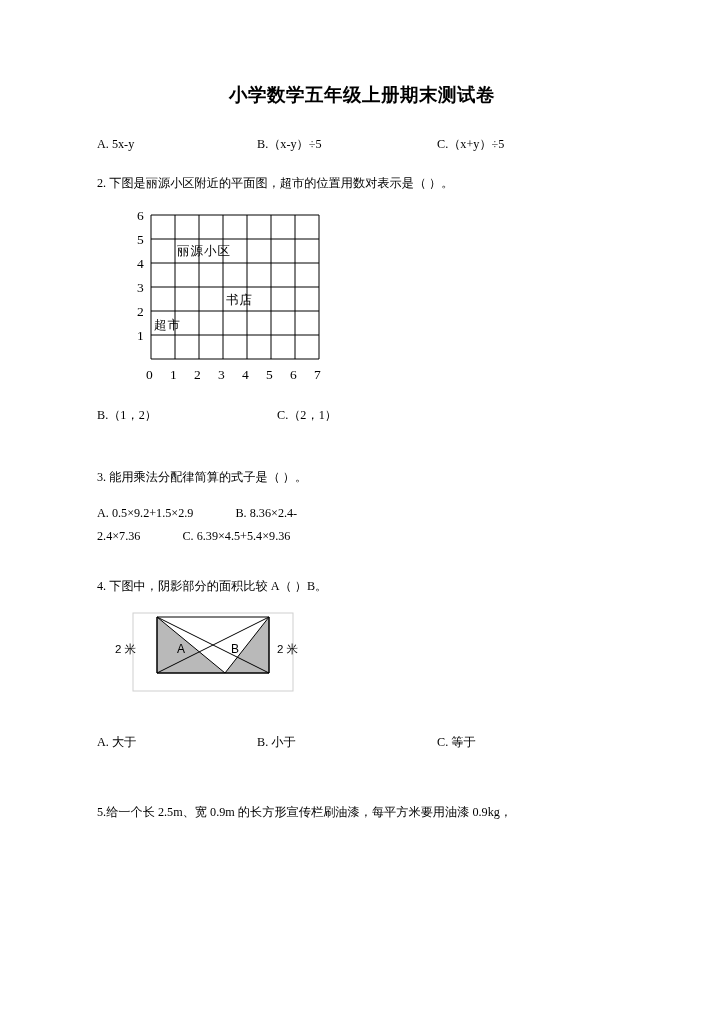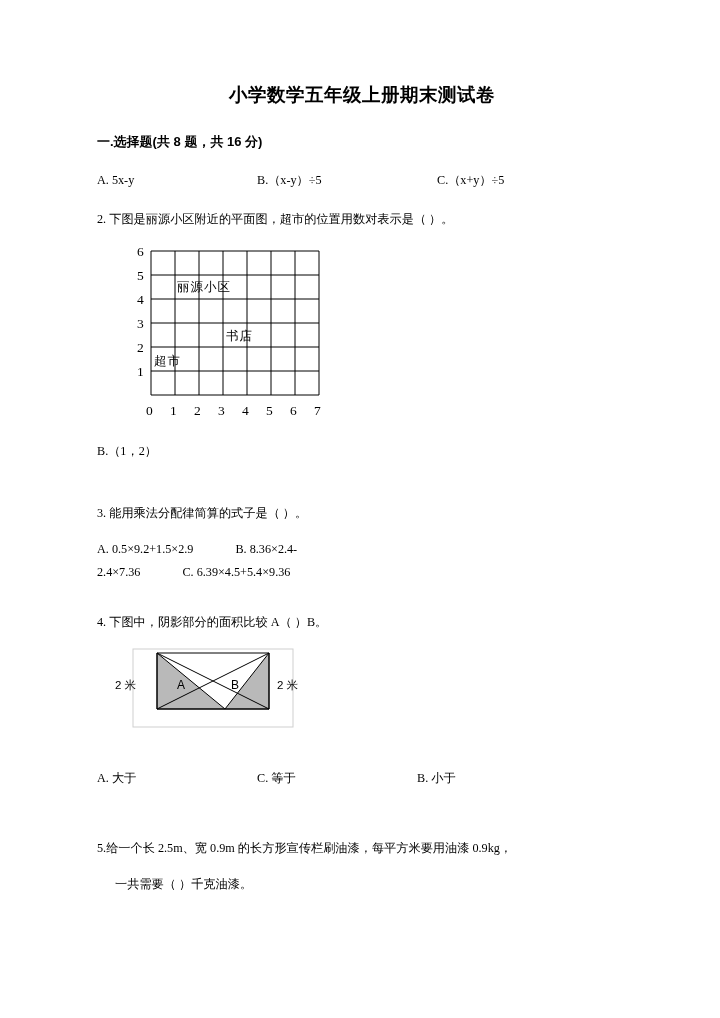--- a/index.html
+++ b/index.html
@@ -104,21 +104,20 @@
   }
 </style>
 </head>
 <body>
 
 <div class="page">
   <div class="content">
 
     <h1 class="title">小学数学五年级上册期末测试卷</h1>
 
-    <div class="section-head">一.选择题(共 8 题，共 16 分)</div>
 
     <div class="opts">
       <span class="o opt-a">A. 5x-y</span>
       <span class="o opt-b">B.（x-y）÷5</span>
       <span class="o opt-c">C.（x+y）÷5</span>
     </div>
 
     <div class="q">
       <span>2.</span>
       <span>下图是丽源小区附近的平面图，超市的位置用数对表示是（        ）。</span>
@@ -164,20 +163,21 @@
         <text class="axis-num" x="199" y="170">7</text>
 
         <text class="grid-label" x="62" y="46">丽源小区</text>
         <text class="grid-label" x="111" y="95">书店</text>
         <text class="grid-label" x="39" y="120">超市</text>
       </svg>
     </div>
 
     <div class="opts">
       <span class="o opt-b">B.（1，2）</span>
+      <span class="o opt-c">C.（2，1）</span>
     </div>
 
     <div class="spacer-md"></div>
 
     <div class="q">
       <span>3.</span>
       <span>能用乘法分配律简算的式子是（      ）。</span>
     </div>
     <div class="inline-opts">
       <span>A. 0.5×9.2+1.5×2.9</span><span class="sp1"></span><span>B. 8.36×2.4-</span><br>
@@ -213,23 +213,22 @@
         <text x="162" y="42" font-family="Liberation Sans, DejaVu Sans, sans-serif" font-size="11.5">2 米</text>
         <text x="62" y="42" font-family="Liberation Sans, DejaVu Sans, sans-serif" font-size="12">A</text>
         <text x="116" y="42" font-family="Liberation Sans, DejaVu Sans, sans-serif" font-size="12">B</text>
       </svg>
     </div>
 
     <div class="spacer-md"></div>
 
     <div class="opts">
       <span class="o opt-a">A. 大于</span>
+      <span class="o opt-b">B. 小于</span>
       <span class="o opt-c">C. 等于</span>
-      <span class="o opt-b">B. 小于</span>
     </div>
 
     <div class="spacer-lg"></div>
 
     <div class="q">5.给一个长 2.5m、宽 0.9m 的长方形宣传栏刷油漆，每平方米要用油漆 0.9kg，</div>
-    <div class="q-cont">一共需要（        ）千克油漆。</div>
 
   </div>
 </div>
 
 </body></html>

